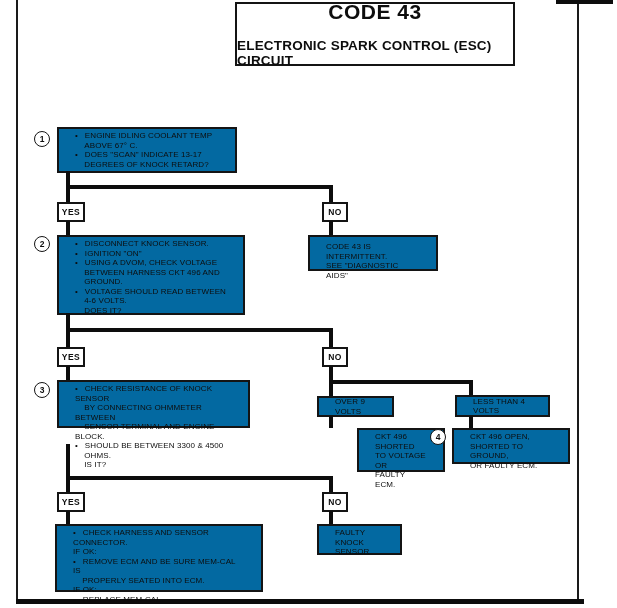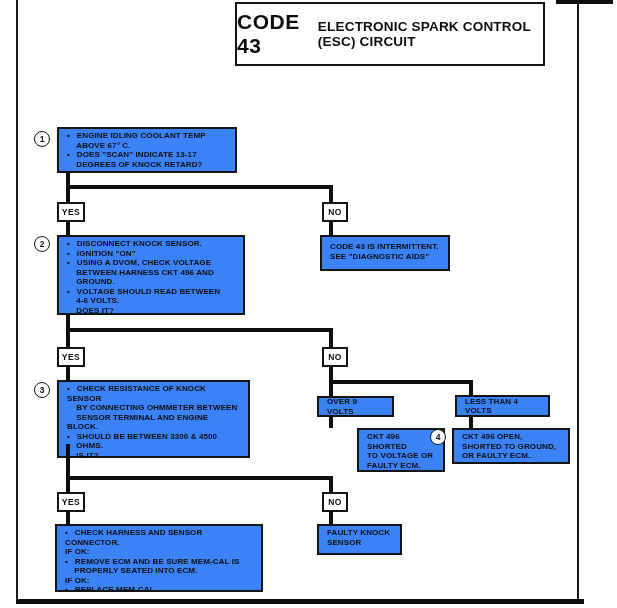--- a/index.html
+++ b/index.html
@@ -9,27 +9,27 @@
     background:#ffffff;
     font-family:"Liberation Sans", sans-serif;
     color:#0d0d0d;
     overflow:hidden;
   }
   .line{position:absolute;background:#0d0d0d;}
   .thinline{position:absolute;background:#1a1a1a;}
   .box{
     position:absolute;
     border:2px solid #141414;
-    background:#3b82f6;
+    background:#0369a1;
     box-sizing:border-box;
-    font-weight:700;
+    font-weight:400;
     font-size:8px;
     line-height:9.5px;
     letter-spacing:.1px;
-    padding:2px 8px;
+    padding:2px 16px;
     white-space:pre-wrap;
   }
   .yesno{
     position:absolute;
     border:2px solid #141414;
     background:#fff;
     box-sizing:border-box;
     font-weight:700;
     font-size:8.5px;
     display:flex;align-items:center;justify-content:center;
@@ -41,25 +41,25 @@
     width:16px;height:16px;
     border:1.6px solid #141414;
     border-radius:50%;
     box-sizing:border-box;
     background:#fff;
     display:flex;align-items:center;justify-content:center;
     font-weight:700;font-size:8.5px;
   }
   #title-box{
     position:absolute;
-    left:235px;top:2px;width:310px;height:64px;
+    left:235px;top:2px;width:280px;height:64px;
     border:2.5px solid #141414;
     box-sizing:border-box;
     background:#fff;
-    display:flex;flex-direction:row;align-items:center;justify-content:center;
+    display:flex;flex-direction:column;align-items:center;justify-content:center;
     gap:14px;
   }
   #title-heading{font-weight:700;font-size:21px;letter-spacing:.5px;}
   #title-subheading{font-weight:700;font-size:13.5px;letter-spacing:.2px;}
 </style>
 </head>
 <body>
 
 <div id="page">
 
@@ -92,34 +92,34 @@
   <div class="circle" style="left:34px;top:236px;">2</div>
   <div class="box" style="left:57px;top:235px;width:188px;height:80px;">•   DISCONNECT KNOCK SENSOR.
 •   IGNITION "ON"
 •   USING A DVOM, CHECK VOLTAGE
     BETWEEN HARNESS CKT 496 AND
     GROUND.
 •   VOLTAGE SHOULD READ BETWEEN
     4-6 VOLTS.
     DOES IT?</div>
 
-  <div class="box" style="left:320px;top:235px;width:130px;height:36px;padding-top:5px;">CODE 43 IS INTERMITTENT.
+  <div class="box" style="left:308px;top:235px;width:130px;height:36px;padding-top:5px;">CODE 43 IS INTERMITTENT.
 SEE "DIAGNOSTIC AIDS"</div>
 
   <div class="line" style="left:66px;top:313px;width:4px;height:34px;"></div>
   <div class="line" style="left:66px;top:328px;width:267px;height:4px;"></div>
   <div class="line" style="left:329px;top:328px;width:4px;height:19px;"></div>
 
   <div class="yesno" style="left:57px;top:347px;width:28px;height:20px;">YES</div>
   <div class="yesno" style="left:322px;top:347px;width:26px;height:20px;">NO</div>
 
   <div class="line" style="left:66px;top:366px;width:4px;height:14px;"></div>
 
   <div class="circle" style="left:34px;top:382px;">3</div>
-  <div class="box" style="left:57px;top:380px;width:193px;height:78px;">•   CHECK RESISTANCE OF KNOCK SENSOR
+  <div class="box" style="left:57px;top:380px;width:193px;height:48px;">•   CHECK RESISTANCE OF KNOCK SENSOR
     BY CONNECTING OHMMETER BETWEEN
     SENSOR TERMINAL AND ENGINE BLOCK.
 •   SHOULD BE BETWEEN 3300 &amp; 4500
     OHMS.
     IS IT?</div>
 
   <div class="line" style="left:329px;top:366px;width:4px;height:30px;"></div>
   <div class="line" style="left:329px;top:380px;width:144px;height:4px;"></div>
   <div class="line" style="left:469px;top:380px;width:4px;height:15px;"></div>
 

